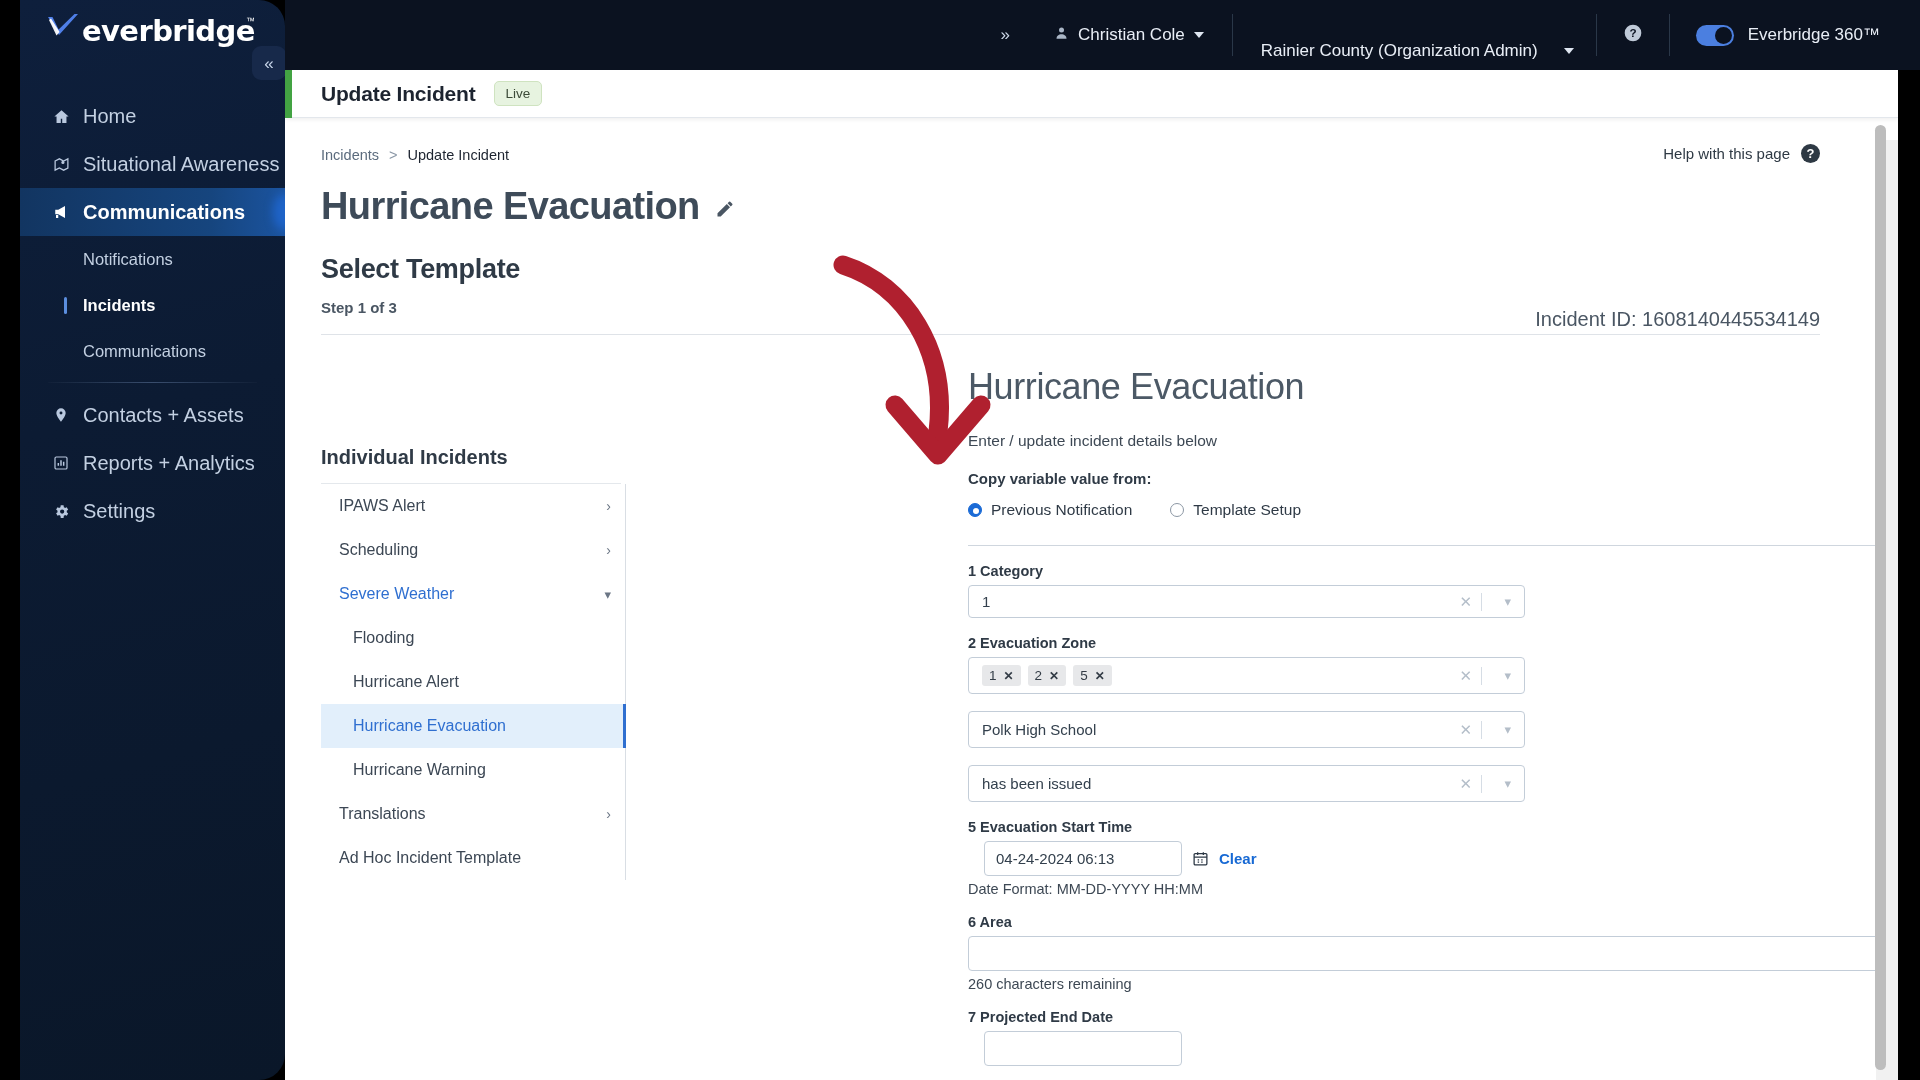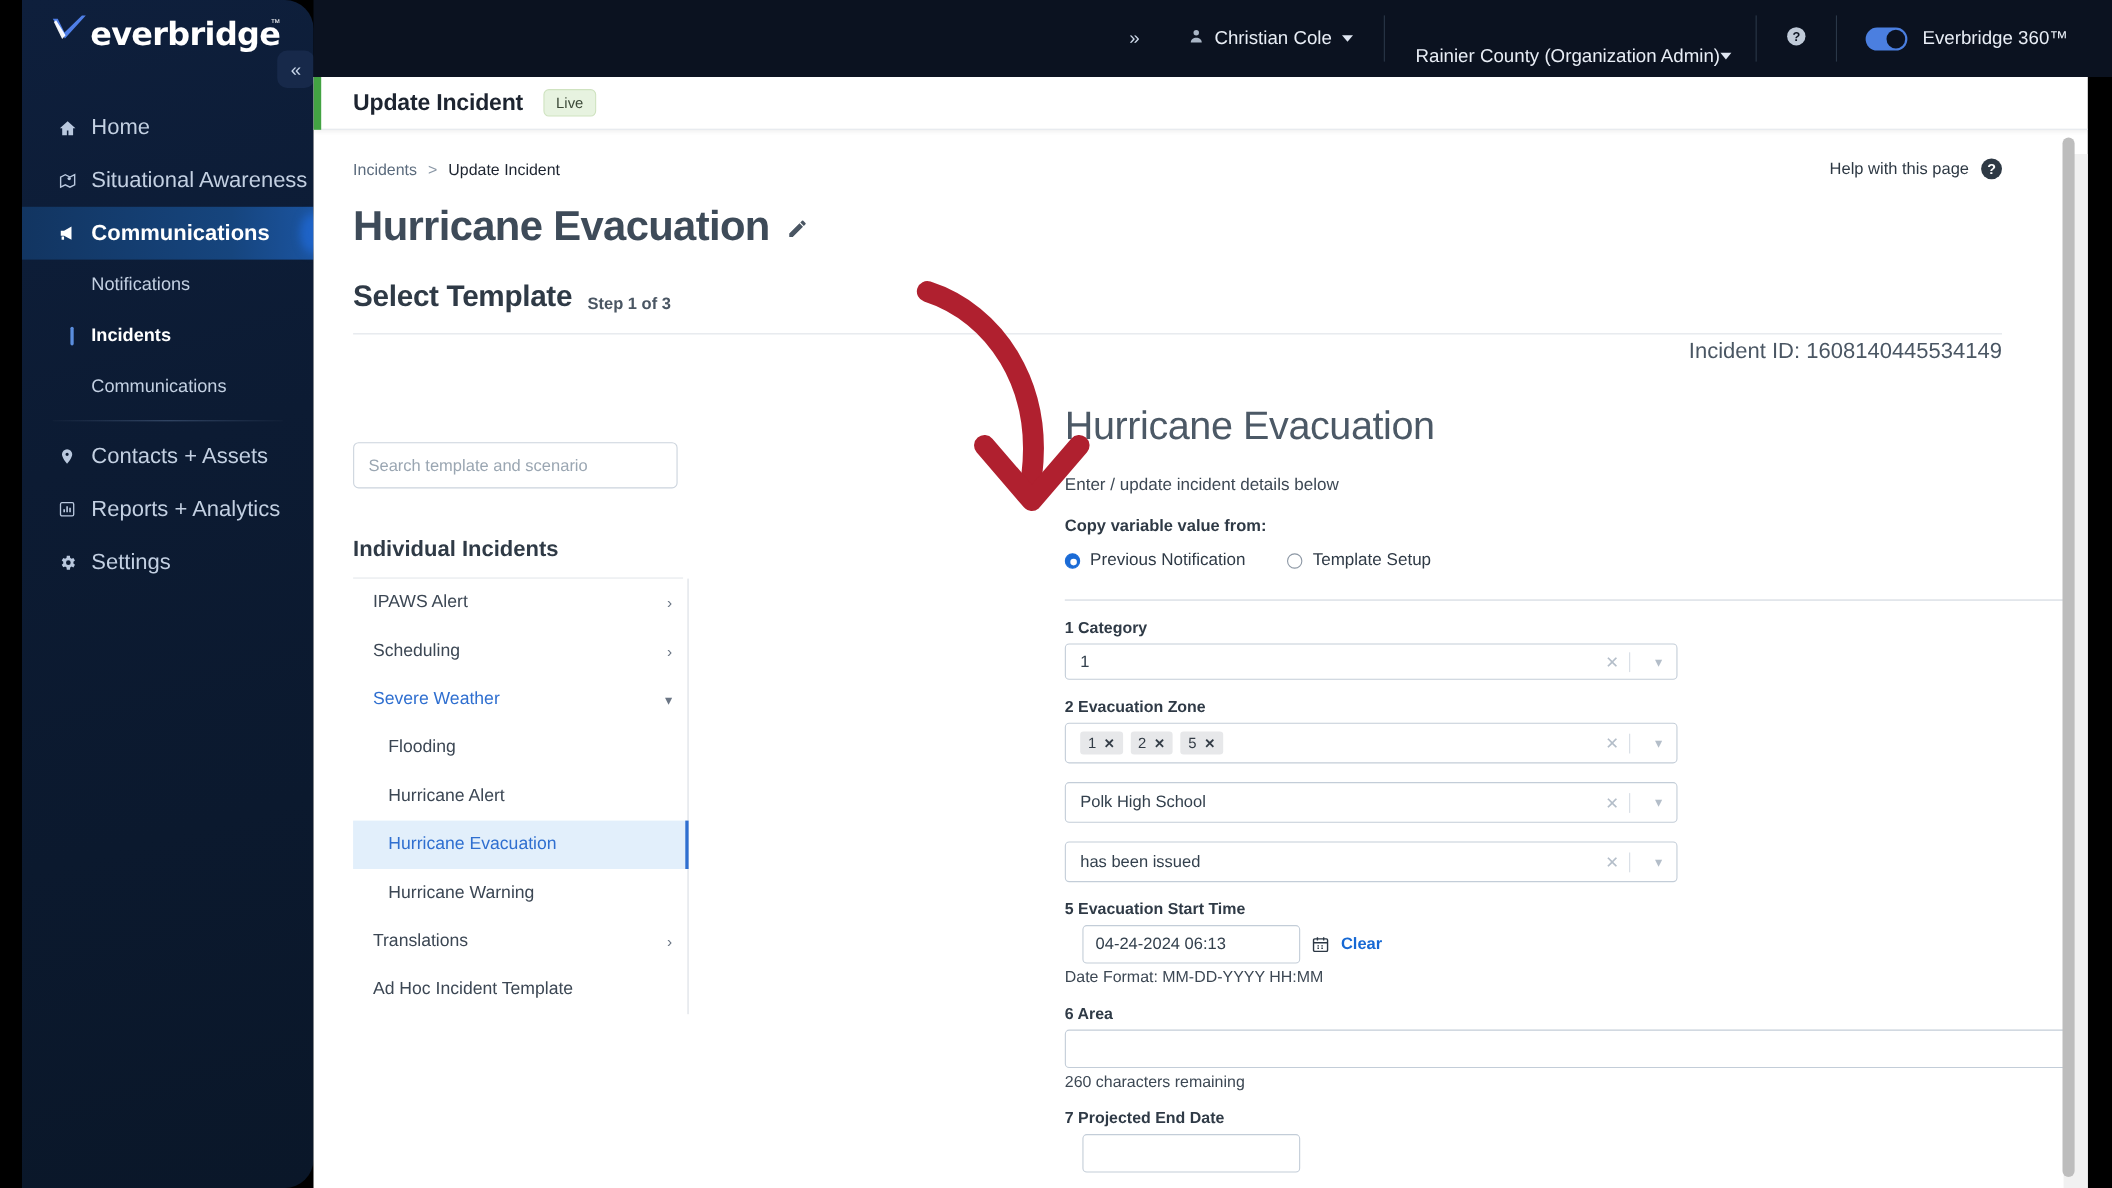--- a/index.html
+++ b/index.html
@@ -63,21 +63,21 @@
   
   #topbar {
     position:absolute; left:285px; top:0; width:1635px; height:70px;
     background:#0b1220;
     display:flex; align-items:center; justify-content:flex-end;
     color:#e9eef6; font-size:17px;
   }
   #topbar .chev2 { font-size:17px; color:#cdd8e8; margin-right:44px; cursor:pointer; }
   #topbar .user { display:flex; align-items:center; gap:9px; padding-right:28px; cursor:pointer; }
   #topbar .vsep { width:1px; height:42px; background:#2a3748; }
-  #topbar .org { padding:0 22px 0 28px; display:flex; align-items:center; cursor:pointer;margin-top:32px; }
+  #topbar .org { padding:0 22px 0 28px; display:flex; align-items:center; gap:26px; cursor:pointer;margin-top:32px; }
   #topbar .helpwrap { padding:0 26px; display:flex; align-items:center; cursor:pointer; }
   #topbar .e360 { display:flex; align-items:center; gap:14px; padding:0 40px 0 26px; cursor:pointer; }
   .toggle { width:38px; height:21px; border-radius:11px; background:#4b7fe0; position:relative; }
   .toggle::after { content:""; position:absolute; right:2px; top:2px; width:17px; height:17px;
     border-radius:50%; background:#0b1220; }
   .caret { width:0;height:0;border-left:5px solid transparent;border-right:5px solid transparent;
     border-top:6px solid #dfe6f1; }
 
   
   #page {
@@ -105,21 +105,21 @@
 
   #helppage { position:absolute; right:78px; top:26px; display:flex; align-items:center;
     gap:11px; font-size:15px; color:#2e3944; cursor:pointer; }
   .qmark { width:19px;height:19px;border-radius:50%;background:#2e3944;color:#fff;
     font-size:13px;font-weight:700;display:flex;align-items:center;justify-content:center; }
 
   #inc-title { margin-top:22px; font-size:38px; font-weight:700; color:#3e4b59;
     letter-spacing:-.6px; display:flex; align-items:center; gap:15px; }
   #inc-id { position:absolute; right:78px; top:190px; font-size:20px; color:#4a5663; }
 
-  #step-row { margin-top:26px; display:flex; align-items:flex-end; gap:14px; }
+  #step-row { margin-top:26px; display:flex; align-items:flex-start; gap:14px;flex-direction:column; }
   #step-row .st { font-size:27px; font-weight:700; color:#2f3a46; letter-spacing:-.3px; }
   #step-row .sn { font-size:15px; font-weight:700; color:#4a5663; }
   #hr1 { margin:18px 78px 0 0; height:1px; background:#dfe3e8; }
 
   
   #tpl-col { position:absolute; left:36px; top:540px; width:305px; }
   #tpl-search {
     width:295px; height:42px; border:1px solid #ccd4dd; border-radius:5px;
     padding:0 13px; font-size:15px; color:#9aa6b2; display:flex; align-items:center;
   }
@@ -342,23 +342,20 @@
 
       <div id="inc-id">Incident ID: 1608140445534149</div>
 
       <div id="step-row">
         <span class="st">Select Template</span>
         <span class="sn">Step 1 of 3</span>
       </div>
       <div id="hr1"></div>
 
       <div id="tpl-col" style="top:284px;">
-        <div id="tpl-search">
-          <span>Search template and scenario</span>
-        </div>
         <div id="tpl-head">Individual Incidents</div>
         <div id="tpl-head-rule"></div>
 
         <div id="tpl-list">
 
           <div class="tpl-row">
             <span>IPAWS Alert</span>
             <span class="chev">›</span>
           </div>
 

